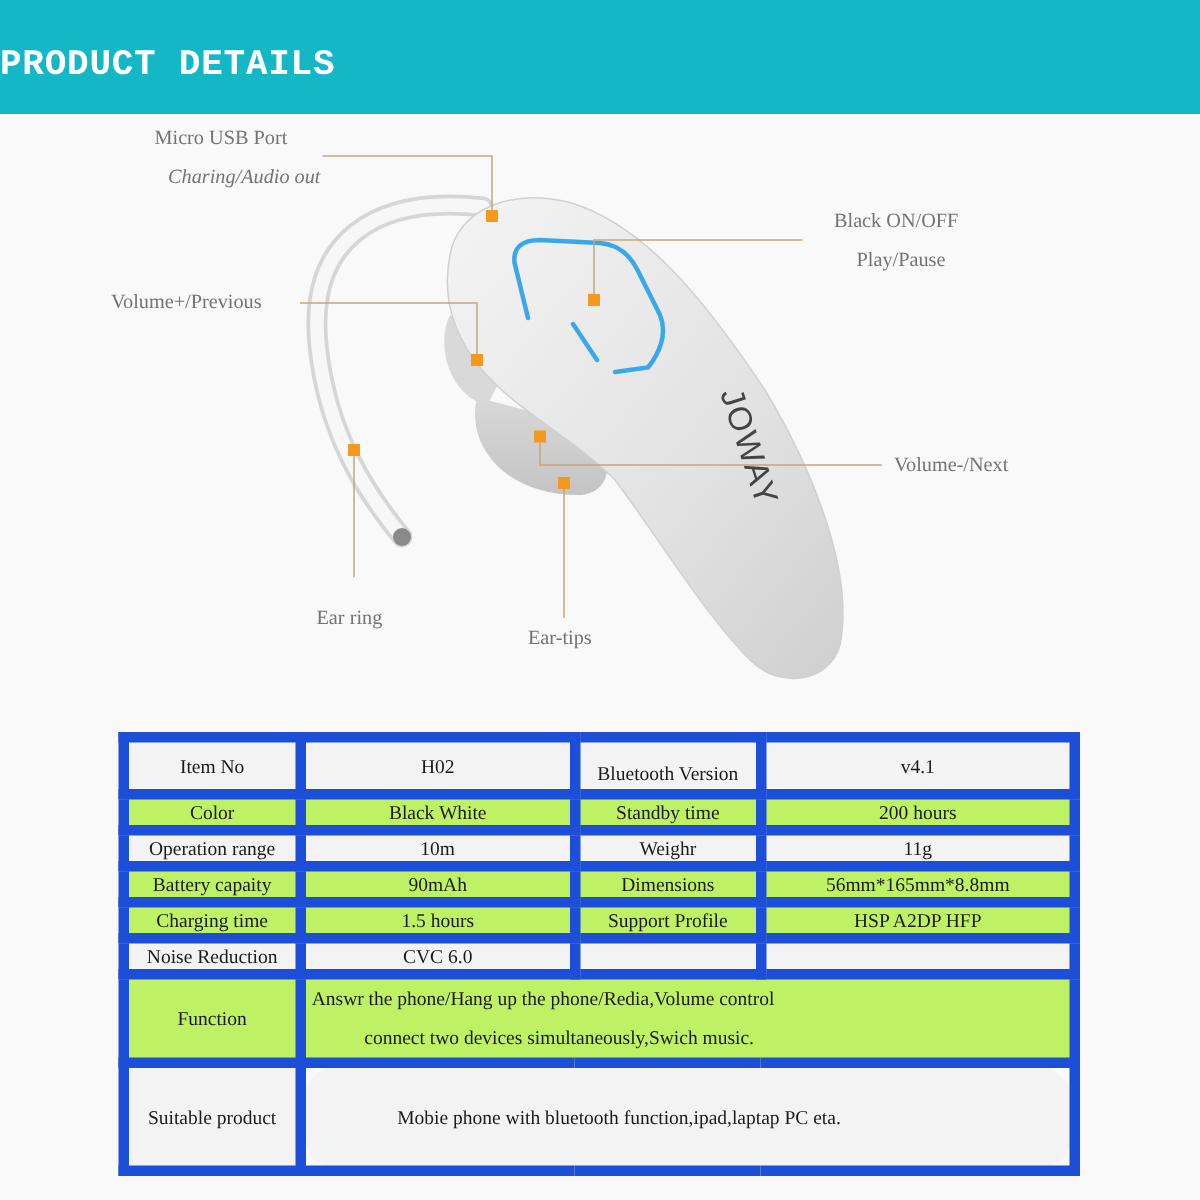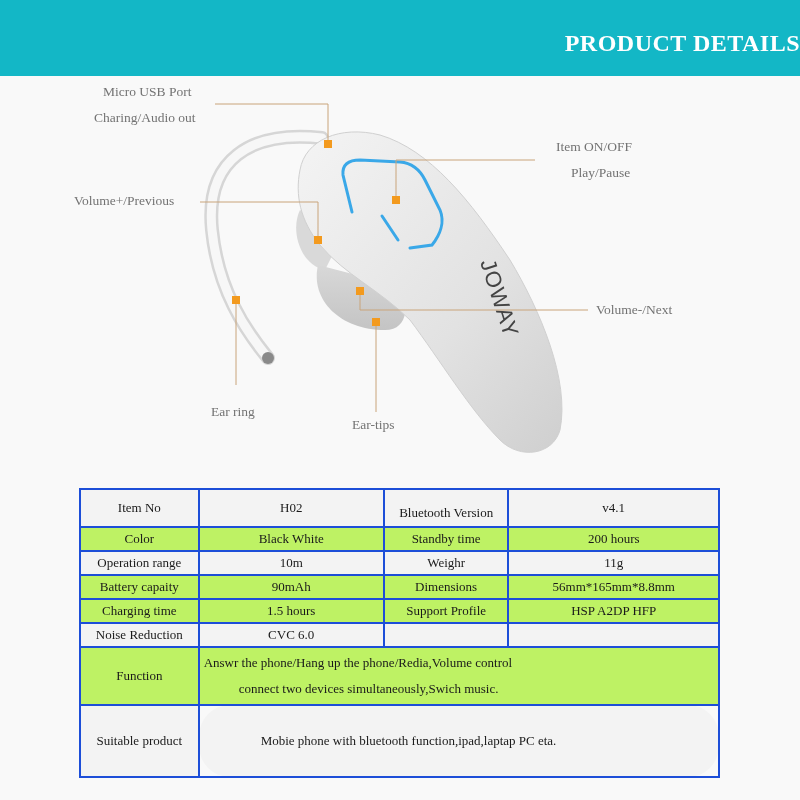--- a/index.html
+++ b/index.html
@@ -1,27 +1,27 @@
 <!DOCTYPE html>
 <html><head>
 <meta charset="utf-8">
 <style>
   html, body { margin:0; padding:0; }
   body { width:800px; height:800px; background:#f9f9f9; position:relative; overflow:hidden;
          font-family:"Liberation Serif", "DejaVu Serif", serif; color:#222; }
   .banner { position:absolute; left:0; top:0; width:800px; height:76px; background:#13b7c6; }
-  .banner-title { position:absolute; left:0; width:800px; top:30px; text-align:right;
-         font-family:Liberation Serif, serif; font-weight:bold; color:#fff;
+  .banner-title { position:absolute; left:0; width:800px; top:30px; text-align:left;
+         font-family:Liberation Mono, monospace; font-weight:bold; color:#fff;
          font-size:24px; letter-spacing:0.5px; }
   .diagram { position:absolute; left:0; top:76px; width:800px; height:400px; }
   .label { position:absolute; font-size:13.5px; color:#737373; white-space:nowrap; }
   svg.product { position:absolute; left:0; top:0; }
   .spec-table { position:absolute; left:79px; top:488px; width:641px; border-collapse:collapse;
          font-size:13px; }
-  .spec-table td { border:2px solid #1d4ed8; text-align:center; padding:0 4px; color:#1a1a1a; }
+  .spec-table td { border:7px solid #1d4ed8; text-align:center; padding:0 4px; color:#1a1a1a; }
   .spec-table tr.shade td { background:#f3f3f3; }
   .spec-table tr.white td { background:#bef264; }
   .func-line { display:block; line-height:26px; }
 </style>
 </head>
 <body>
 
 <div class="banner">
   <div class="banner-title">PRODUCT DETAILS</div>
 </div>
@@ -70,23 +70,23 @@
       <rect x="324" y="140" width="8" height="8"></rect>
       <rect x="392" y="196" width="8" height="8"></rect>
       <rect x="314" y="236" width="8" height="8"></rect>
       <rect x="356" y="287" width="8" height="8"></rect>
       <rect x="232" y="296" width="8" height="8"></rect>
       <rect x="372" y="318" width="8" height="8"></rect>
     </g>
   </svg>
 
   <div class="label" style="left:103px; top:8px;">Micro USB Port</div>
-  <div class="label" style="left:94px; top:34px;">Charing/Audio out</div>
+  <div class="label" style="left:112px; top:34px;font-style:italic;">Charing/Audio out</div>
   <div class="label" style="left:74px; top:117px;">Volume+/Previous</div>
-  <div class="label" style="left:556px; top:63px;">Item ON/OFF</div>
+  <div class="label" style="left:556px; top:63px;">Black ON/OFF</div>
   <div class="label" style="left:571px; top:89px;">Play/Pause</div>
   <div class="label" style="left:596px; top:226px;">Volume-/Next</div>
   <div class="label" style="left:211px; top:312px;margin-top:16px;">Ear ring</div>
   <div class="label" style="left:352px; top:341px;">Ear-tips</div>
 </div>
 
 <table class="spec-table">
   <colgroup>
     <col style="width:119px">
       <col style="width:186px">

